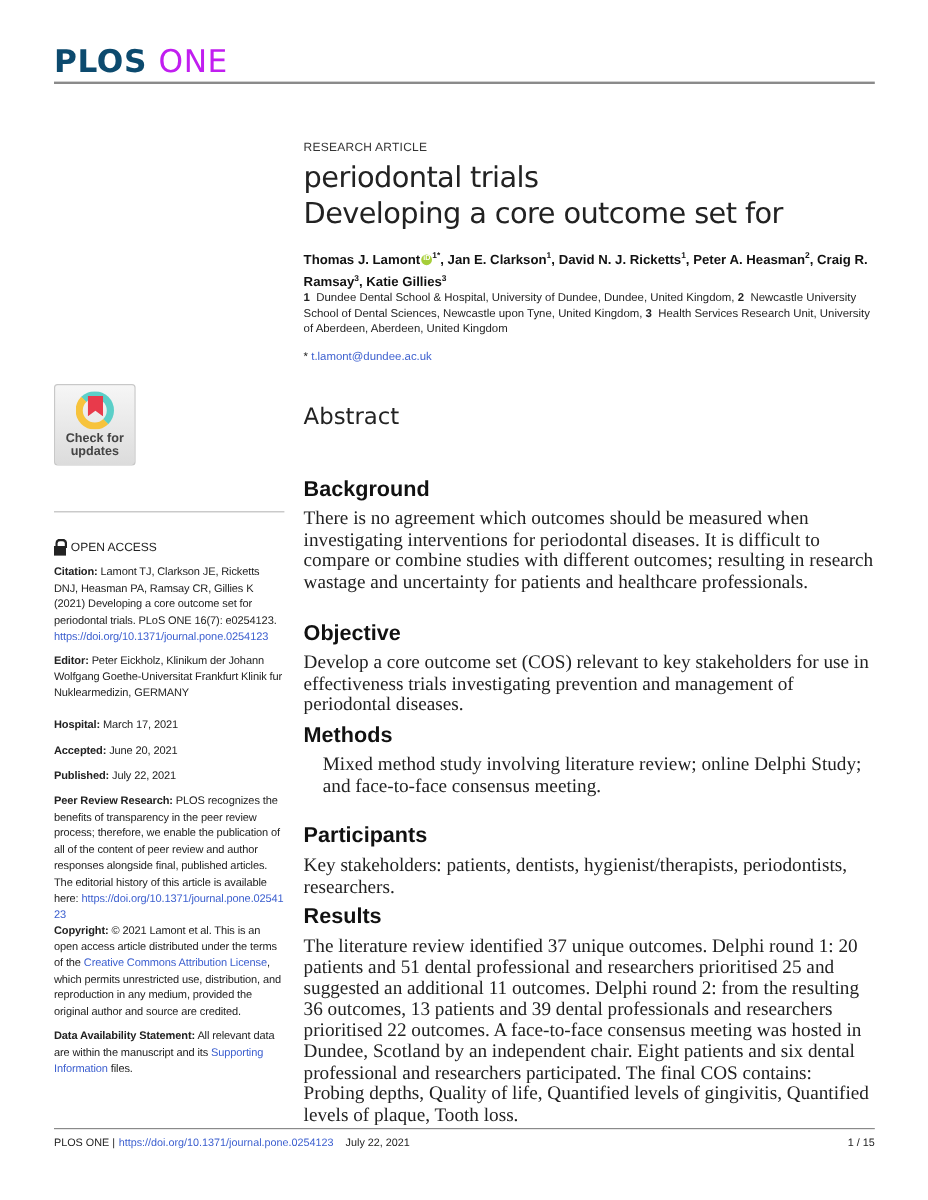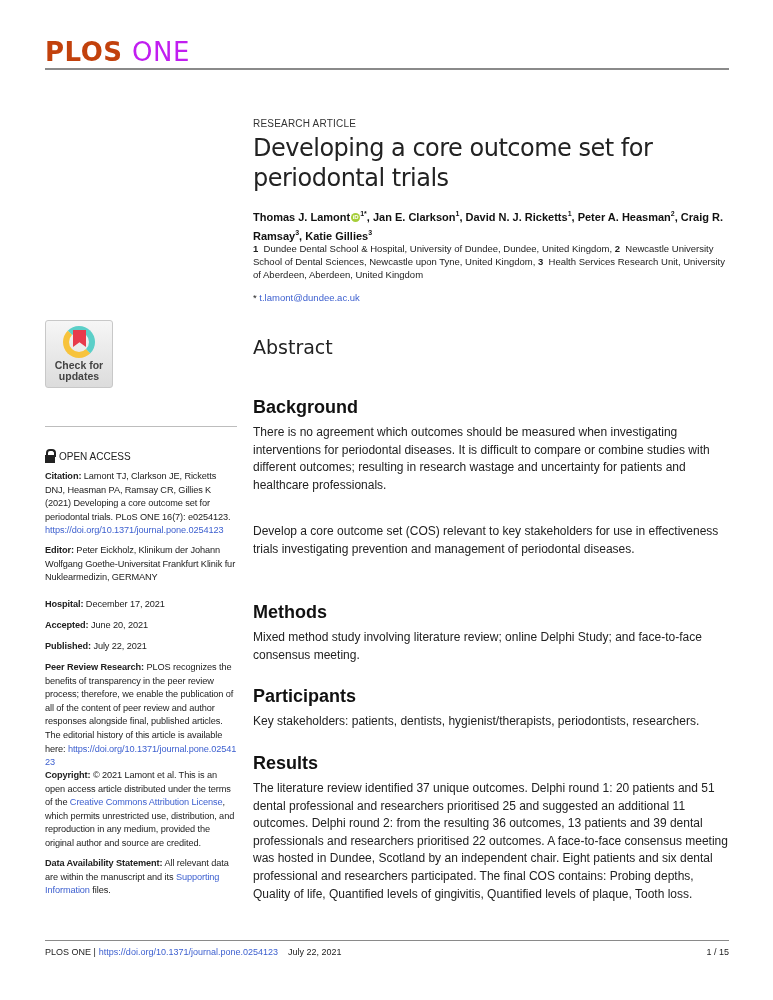--- a/index.html
+++ b/index.html
@@ -1,34 +1,34 @@
 <!DOCTYPE html>
 <html><head>
 <meta charset="utf-8">
 <style>
   html, body { margin: 0; padding: 0; background: #fff; }
   body { width: 773px; height: 1000px; position: relative; overflow: hidden; font-family: "Liberation Sans", sans-serif; color: #1a1a1a; }
   a, .link { color: #3c5fcf; text-decoration: none; }
   .logo { position: absolute; left: 45px; top: 37px; font-family: "DejaVu Sans", sans-serif; font-size: 26px; font-weight: bold; letter-spacing: 0.5px; }
-  .logo .plos { color: #c2410c; }
+  .logo .plos { color: #0c4a6e; }
   .logo .one { color: #c11ef0; font-weight: normal; }
   .top-rule { position: absolute; left: 45px; top: 68px; width: 684px; height: 2px; background: #8a8a8a; }
 
   .right { position: absolute; left: 253px; width: 478px; }
   .article-type { top: 118px; font-size: 10px; color: #333; letter-spacing: 0.2px; }
   .title { top: 133px; font-family: "DejaVu Sans", sans-serif; font-size: 24px; font-weight: normal; line-height: 30px; color: #222; letter-spacing: -0.5px; }
   .authors { top: 206px; font-size: 11px; font-weight: bold; line-height: 15px; color: #111; }
   .authors sup { font-size: 7px; }
   .orcid { display: inline-block; width: 9px; height: 9px; border-radius: 50%; background: #a6ce39; color: #fff; font-size: 6px; line-height: 9px; text-align: center; vertical-align: middle; margin-left: 1px; }
   .affil { top: 242px; font-size: 9.5px; line-height: 13px; color: #222; }
   .email { top: 292px; font-size: 9.5px; color: #222; }
 
   .abstract-h { top: 336px; font-family: "DejaVu Sans", sans-serif; font-size: 19px; color: #222; }
   .sec-h { font-size: 18px; font-weight: bold; color: #111; }
-  .sec-p { font-size: 12px; line-height: 17.6px; color: #222; }
+  .sec-p { font-size: 16px; line-height: 17.6px; color: #222; font-family: Liberation Serif, serif; }
 
   .left { position: absolute; left: 45px; width: 192px; }
   .cfu { position: absolute; left: 45px; top: 320px; width: 68px; height: 68px; border: 1px solid #c8c8c8; border-radius: 3px; background: linear-gradient(#f6f6f6, #dcdcdc); box-sizing: border-box; }
   .cfu-ring { position: absolute; left: 17px; top: 5px; width: 32px; height: 32px; border-radius: 50%; box-sizing: border-box; border: 6px solid #f7c33c; border-top-color: #5bcfc8; border-right-color: #5bcfc8; }
   .cfu-flag { position: absolute; left: 27px; top: 9px; width: 13px; height: 17px; background: #e83a4b; clip-path: polygon(0 0, 100% 0, 100% 100%, 50% 72%, 0 100%); }
   .cfu-text { position: absolute; left: 0; top: 39px; width: 100%; text-align: center; font-size: 10.5px; font-weight: bold; line-height: 11px; color: #444; }
   .left-rule { position: absolute; left: 45px; top: 426px; width: 192px; height: 1px; background: #bdbdbd; }
   .oa { position: absolute; left: 45px; top: 449px; font-size: 10px; color: #222; display: flex; align-items: center; }
   .lock { display: inline-block; width: 10px; height: 14px; position: relative; margin-right: 4px; }
   .lock .shackle { position: absolute; left: 1px; top: 0; width: 6px; height: 6px; border: 2px solid #222; border-bottom: none; border-radius: 4px 4px 0 0; }
@@ -44,22 +44,22 @@
 <body>
 
 <div class="logo">
   <span class="plos">PLOS</span>
   <span class="one">ONE</span>
 </div>
 <div class="top-rule"></div>
 
 <div class="right article-type">RESEARCH ARTICLE</div>
 <div class="right title">
+  <div>periodontal trials</div>
   <div>Developing a core outcome set for</div>
-  <div>periodontal trials</div>
 </div>
 
 <div class="right authors">
   <span>Thomas J. Lamont</span><span class="orcid">iD</span><sup>1</sup><sup>*</sup>,
   <span>Jan E. Clarkson</span><sup>1</sup>,
   <span>David N. J. Ricketts</span><sup>1</sup>,
   <span>Peter A. Heasman</span><sup>2</sup>,
   <span>Craig R. Ramsay</span><sup>3</sup>,
   <span>Katie Gillies</span><sup>3</sup>
 </div>
@@ -76,26 +76,27 @@
 </div>
 
 <div class="right abstract-h">Abstract</div>
 
 <div class="right" style="top:397px;">
   <div class="sec-h">Background</div>
   <div class="sec-p" style="margin-top:6px;">There is no agreement which outcomes should be measured when investigating interventions for periodontal diseases. It is difficult to compare or combine studies with different outcomes; resulting in research wastage and uncertainty for patients and healthcare professionals.</div>
 </div>
 
 <div class="right" style="top:517px;">
+  <div class="sec-h">Objective</div>
   <div class="sec-p" style="margin-top:6px;">Develop a core outcome set (COS) relevant to key stakeholders for use in effectiveness trials investigating prevention and management of periodontal diseases.</div>
 </div>
 
 <div class="right" style="top:602px;">
   <div class="sec-h">Methods</div>
-  <div class="sec-p" style="margin-top:6px;">Mixed method study involving literature review; online Delphi Study; and face-to-face consensus meeting.</div>
+  <div class="sec-p" style="margin-top:6px;margin-left:16px;">Mixed method study involving literature review; online Delphi Study; and face-to-face consensus meeting.</div>
 </div>
 
 <div class="right" style="top:686px;">
   <div class="sec-h">Participants</div>
   <div class="sec-p" style="margin-top:6px;">Key stakeholders: patients, dentists, hygienist/therapists, periodontists, researchers.</div>
 </div>
 
 <div class="right" style="top:753px;">
   <div class="sec-h">Results</div>
   <div class="sec-p" style="margin-top:6px;">The literature review identified 37 unique outcomes. Delphi round 1: 20 patients and 51 dental professional and researchers prioritised 25 and suggested an additional 11 outcomes. Delphi round 2: from the resulting 36 outcomes, 13 patients and 39 dental professionals and researchers prioritised 22 outcomes. A face-to-face consensus meeting was hosted in Dundee, Scotland by an independent chair. Eight patients and six dental professional and researchers participated. The final COS contains: Probing depths, Quality of life, Quantified levels of gingivitis, Quantified levels of plaque, Tooth loss.</div>
@@ -126,21 +127,21 @@
   <a class="link" style="word-break:break-all;">https://doi.org/10.1371/journal.pone.0254123</a>
 </div>
 
 <div class="left side-p" style="top:544px;">
   <b>Editor:</b>
   <span>Peter Eickholz, Klinikum der Johann Wolfgang Goethe-Universitat Frankfurt Klinik fur Nuklearmedizin, GERMANY</span>
 </div>
 
 <div class="left side-p" style="top:598px;">
   <b>Hospital:</b>
-  <span>December 17, 2021</span>
+  <span>March 17, 2021</span>
 </div>
 
 <div class="left side-p" style="top:619px;">
   <b>Accepted:</b>
   <span>June 20, 2021</span>
 </div>
 
 <div class="left side-p" style="top:640px;">
   <b>Published:</b>
   <span>July 22, 2021</span>

